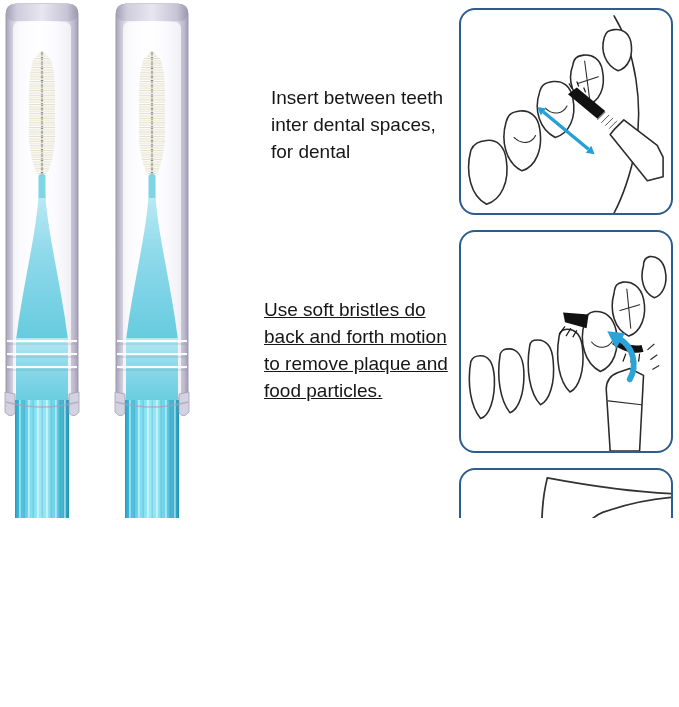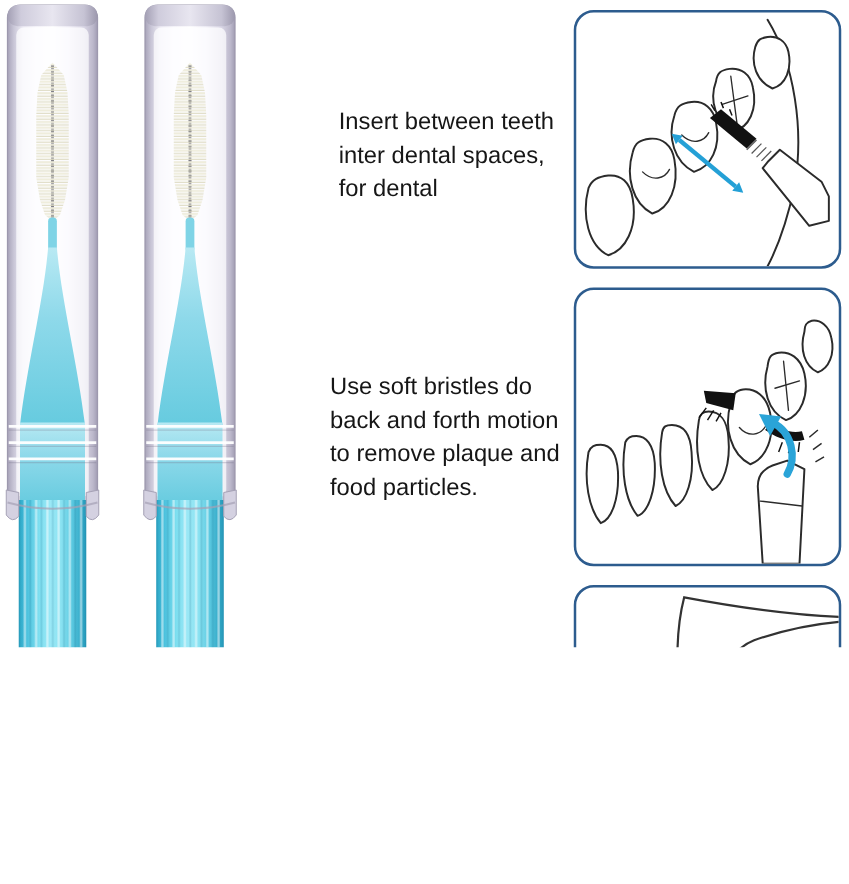--- a/index.html
+++ b/index.html
@@ -8,21 +8,21 @@
     font-family:"Liberation Sans", sans-serif;
   }
   .brush{position:absolute;top:0;width:84px;height:700px;}
   .brush.b1{left:0;}
   .brush.b2{left:110px;}
   .instruction-text{
     position:absolute;color:#161616;font-size:19px;line-height:27px;
     white-space:pre-line;letter-spacing:0px;width:205px;
   }
   .t1{left:271px;top:84px;}
-  .t2{left:264px;top:296px;}
+  .t2{left:264px;top:296px;text-decoration:underline;}
   .t3{left:268px;top:558px;}
   .panel{
     position:absolute;left:459px;width:214px;background:#fff;
     border:2px solid #2d5c8e;border-radius:16px;box-sizing:border-box;overflow:hidden;
   }
   .p1{top:8px;height:207px;}
   .p2{top:230px;height:223px;}
   .p3{top:468px;height:214px;}
   .panel svg{display:block;width:100%;height:100%;}
   .defs-holder{position:absolute;width:0;height:0;overflow:hidden;}

